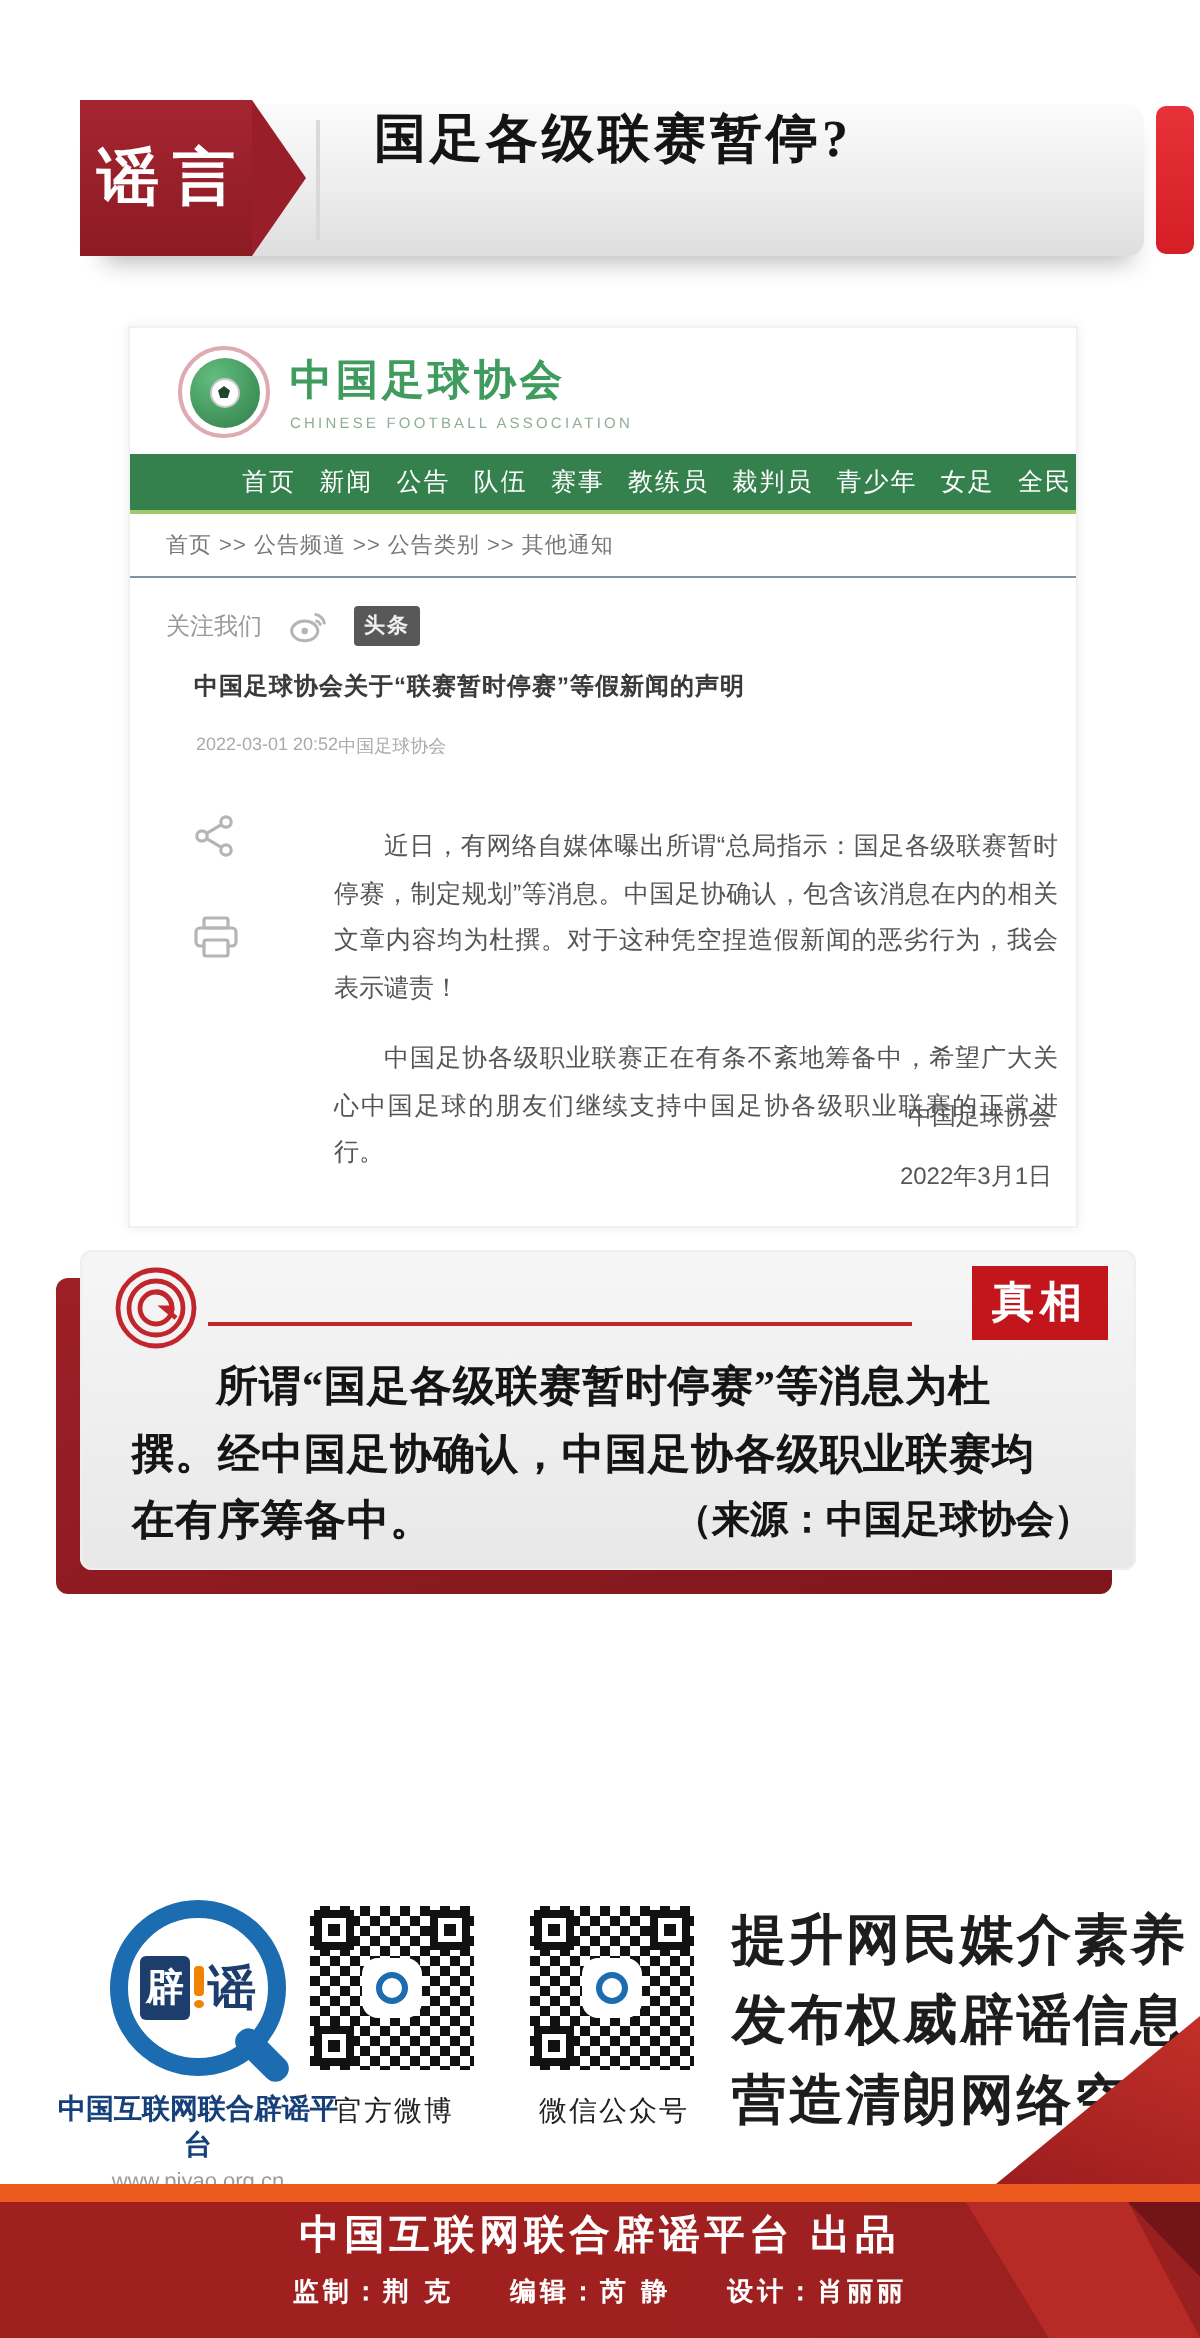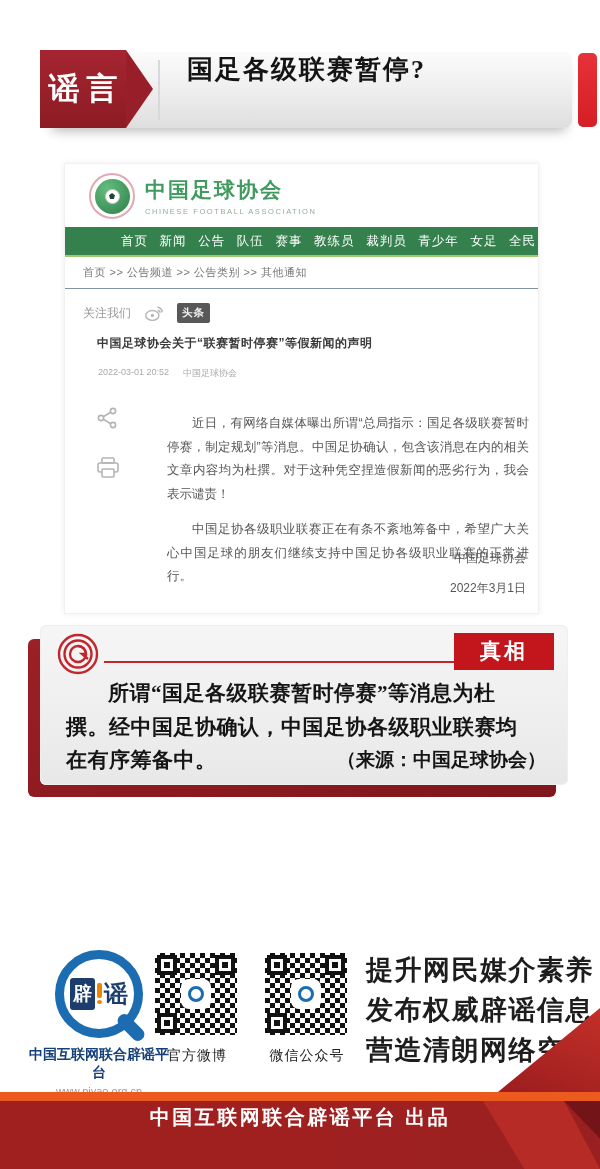--- a/index.html
+++ b/index.html
@@ -45,38 +45,38 @@
     white-space:nowrap;overflow:hidden;}
   .nav-item{color:#fff;font-size:12.5px;letter-spacing:1px;flex:none;}
   .breadcrumb{top:101px;left:18px;font-size:11px;color:#777;letter-spacing:.5px;}
   .bc-line{top:124px;left:0;width:473px;height:1px;background:#7f93a2;}
   .follow-row{top:137px;left:18px;height:24px;display:flex;align-items:center;gap:13px;}
   .follow-label{font-size:12px;color:#999;}
   .weibo-icon svg{display:block;}
   .toutiao-badge{background:#585858;color:#efefef;font-size:10.5px;font-weight:bold;
     padding:3px 5px;border-radius:2px;letter-spacing:1px;}
   .article-title{top:171px;left:32px;font-weight:bold;font-size:12px;color:#3a3a3a;letter-spacing:.5px;}
-  .article-meta{top:203px;left:33px;font-size:9px;color:#aaa;display:flex;gap:14px;}
+  .article-meta{top:203px;left:33px;font-size:9px;color:#aaa;display:flex;}
   .side-icons{left:30px;top:242px;display:flex;flex-direction:column;gap:22px;}
   .article-body{left:102px;top:236px;width:362px;font-size:12.5px;color:#555;
     line-height:1.88;text-align:justify;}
   .article-body p{text-indent:2em;margin:12px 0 9px;}
   .article-sign{right:12px;top:386px;text-align:right;font-size:12px;color:#555;}
   .article-sign .sign-name{display:block;margin-bottom:13px;}
 
   
   .truth-wrap{left:28px;top:625px;width:540px;height:174px;}
   .truth-shadow{position:absolute;left:0;top:14px;width:528px;height:158px;border-radius:6px;
     background:linear-gradient(160deg,#9c2026,#7e161c);}
   .truth-card{position:absolute;left:12px;top:0;width:528px;height:160px;border-radius:6px;
     background:linear-gradient(180deg,#f6f6f6,#e8e8e8);box-shadow:inset 0 0 0 1px #efefef;}
   .truth-spiral{position:absolute;left:16px;top:7px;}
   .truth-line{position:absolute;left:64px;right:112px;top:36px;height:2px;background:#c0262c;}
   .truth-badge{position:absolute;right:14px;top:8px;background:#c3161c;color:#fff;
-    font:bold 21px "Liberation Serif",serif;padding:4px 26px 5px;letter-spacing:3px;}
+    font:bold 21px "Liberation Serif",serif;padding:4px 10px 5px;letter-spacing:3px;}
   .truth-text{position:absolute;left:26px;right:38px;top:52px;
     font:bold 21px "Liberation Serif",serif;color:#151515;line-height:1.6;
     text-indent:2em;letter-spacing:.5px;}
   .truth-source{position:absolute;right:22px;top:122px;
     font:bold 19px "Liberation Serif",serif;color:#151515;}
 
   
   .piyao-block{left:28px;top:948px;width:142px;text-align:center;}
   .glass{position:relative;width:92px;height:94px;margin:0 auto;}
   .glass-ring{position:absolute;left:2px;top:2px;width:70px;height:70px;border:9px solid #1b6cb0;
@@ -280,13 +280,18 @@
 
 <div class="abs corner-wedge"></div>
 
 <div class="abs footer">
   <div class="footer-orange"></div>
   <div class="footer-red">
     <div class="footer-deco-light"></div>
     <div class="footer-deco-dark"></div>
   </div>
   <div class="footer-line1">中国互联网联合辟谣平台 出品</div>
+  <div class="footer-line2">
+    <span>监制：荆 克</span>
+    <span>编辑：芮 静</span>
+    <span>设计：肖丽丽</span>
+  </div>
 </div>
 
 </body></html>

